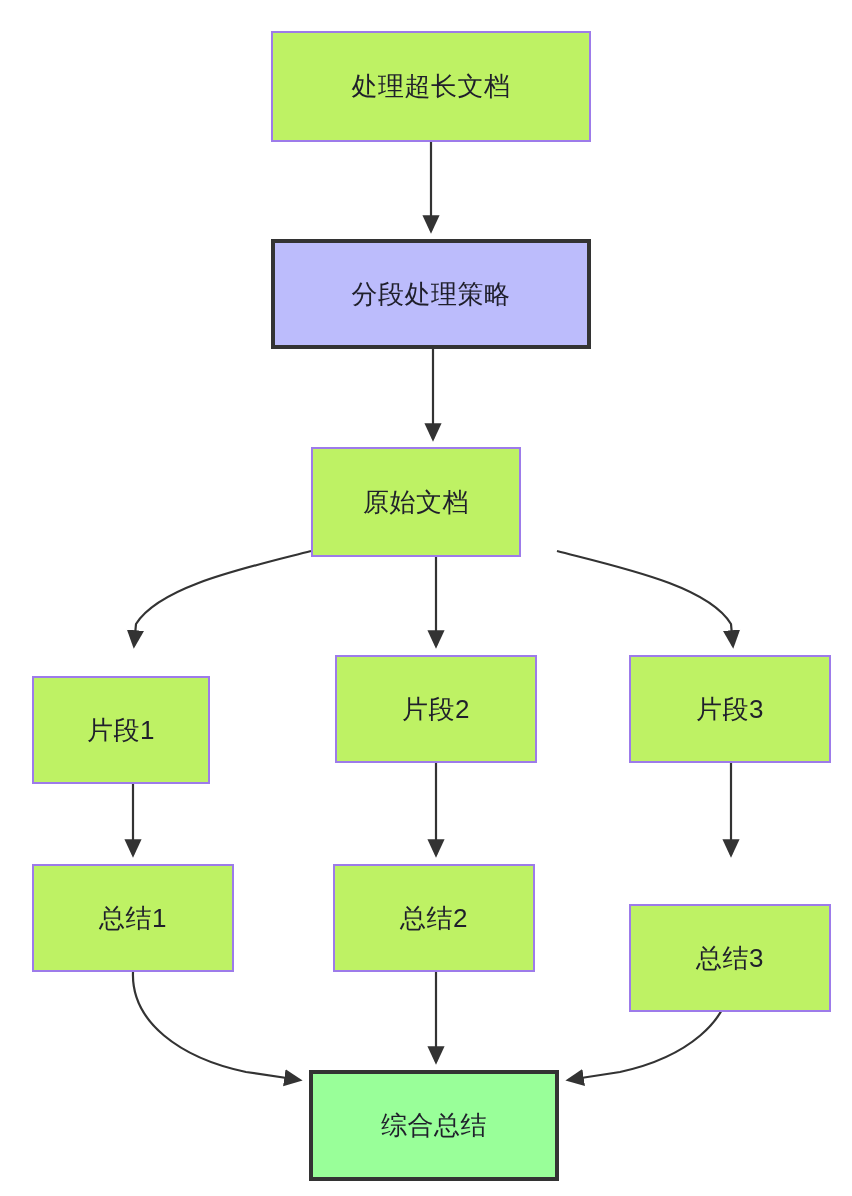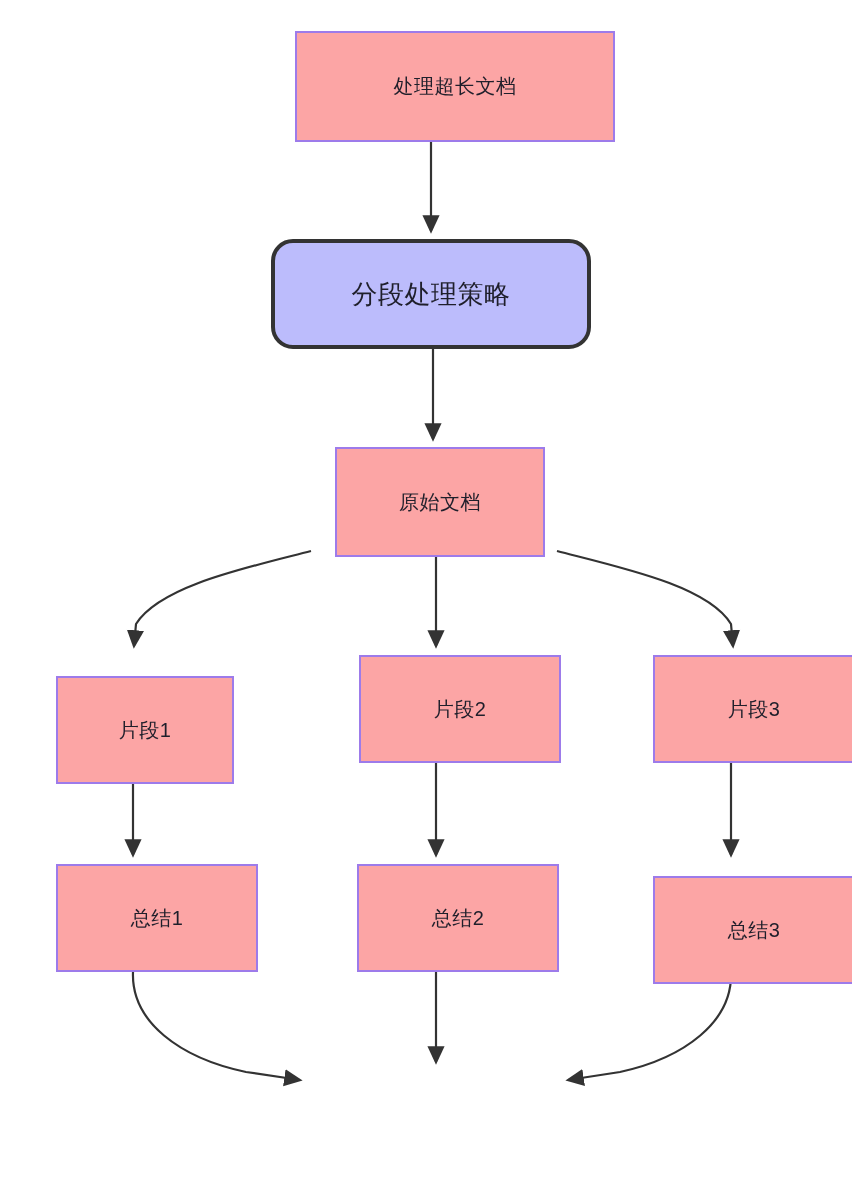--- a/index.html
+++ b/index.html
@@ -35,24 +35,23 @@
     display: flex;
     align-items: center;
     justify-content: center;
     text-align: center;
     line-height: 1.25;
     color: #1f1f2b;
     letter-spacing: 0.5px;
     z-index: 2;
   }
   .node-default {
-    background: #fca5a5;
+    background: #bef264;
     border: 2px solid #9d7bea;
-    font-size: 20px;
-    margin-left: 24px;
+    font-size: 26px;
   }
   .node-strong {
     background: #bcbcfc;
     border: 4px solid #333333;
     font-size: 26px;
   }
   .node-success {
     background: #99ff99;
     border: 4px solid #333333;
     font-size: 26px;
@@ -94,21 +93,21 @@
 
     <path d="M 436 972 L 436 1062" fill="none" stroke="#333333" stroke-width="2.2" marker-end="url(#arrowhead)"></path>
 
     <path d="M 731 972 C 733 1022, 684 1058, 620 1072 L 568 1080" fill="none" stroke="#333333" stroke-width="2.2" marker-end="url(#arrowhead)"></path>
   </svg>
 
   <div class="node node-default" style="left:271px; top:31px; width:320px; height:111px;">
     <span class="node-label">处理超长文档</span>
   </div>
 
-  <div class="node node-strong" style="left:271px; top:239px; width:320px; height:110px;border-radius:22px;">
+  <div class="node node-strong" style="left:271px; top:239px; width:320px; height:110px;">
     <span class="node-label">分段处理策略</span>
   </div>
 
   <div class="node node-default" style="left:311px; top:447px; width:210px; height:110px;">
     <span class="node-label">原始文档</span>
   </div>
 
   <div class="node node-default" style="left:32px; top:676px; width:178px; height:108px;">
     <span class="node-label">片段1</span>
   </div>
@@ -122,18 +121,21 @@
   </div>
 
   <div class="node node-default" style="left:32px; top:864px; width:202px; height:108px;">
     <span class="node-label">总结1</span>
   </div>
 
   <div class="node node-default" style="left:333px; top:864px; width:202px; height:108px;">
     <span class="node-label">总结2</span>
   </div>
 
-  <div class="node node-default" style="left:629px; top:876px; width:202px; height:108px;">
+  <div class="node node-default" style="left:629px; top:904px; width:202px; height:108px;">
     <span class="node-label">总结3</span>
   </div>
 
+  <div class="node node-success" style="left:309px; top:1070px; width:250px; height:111px;">
+    <span class="node-label">综合总结</span>
+  </div>
 
 </div>
 
 </body></html>

